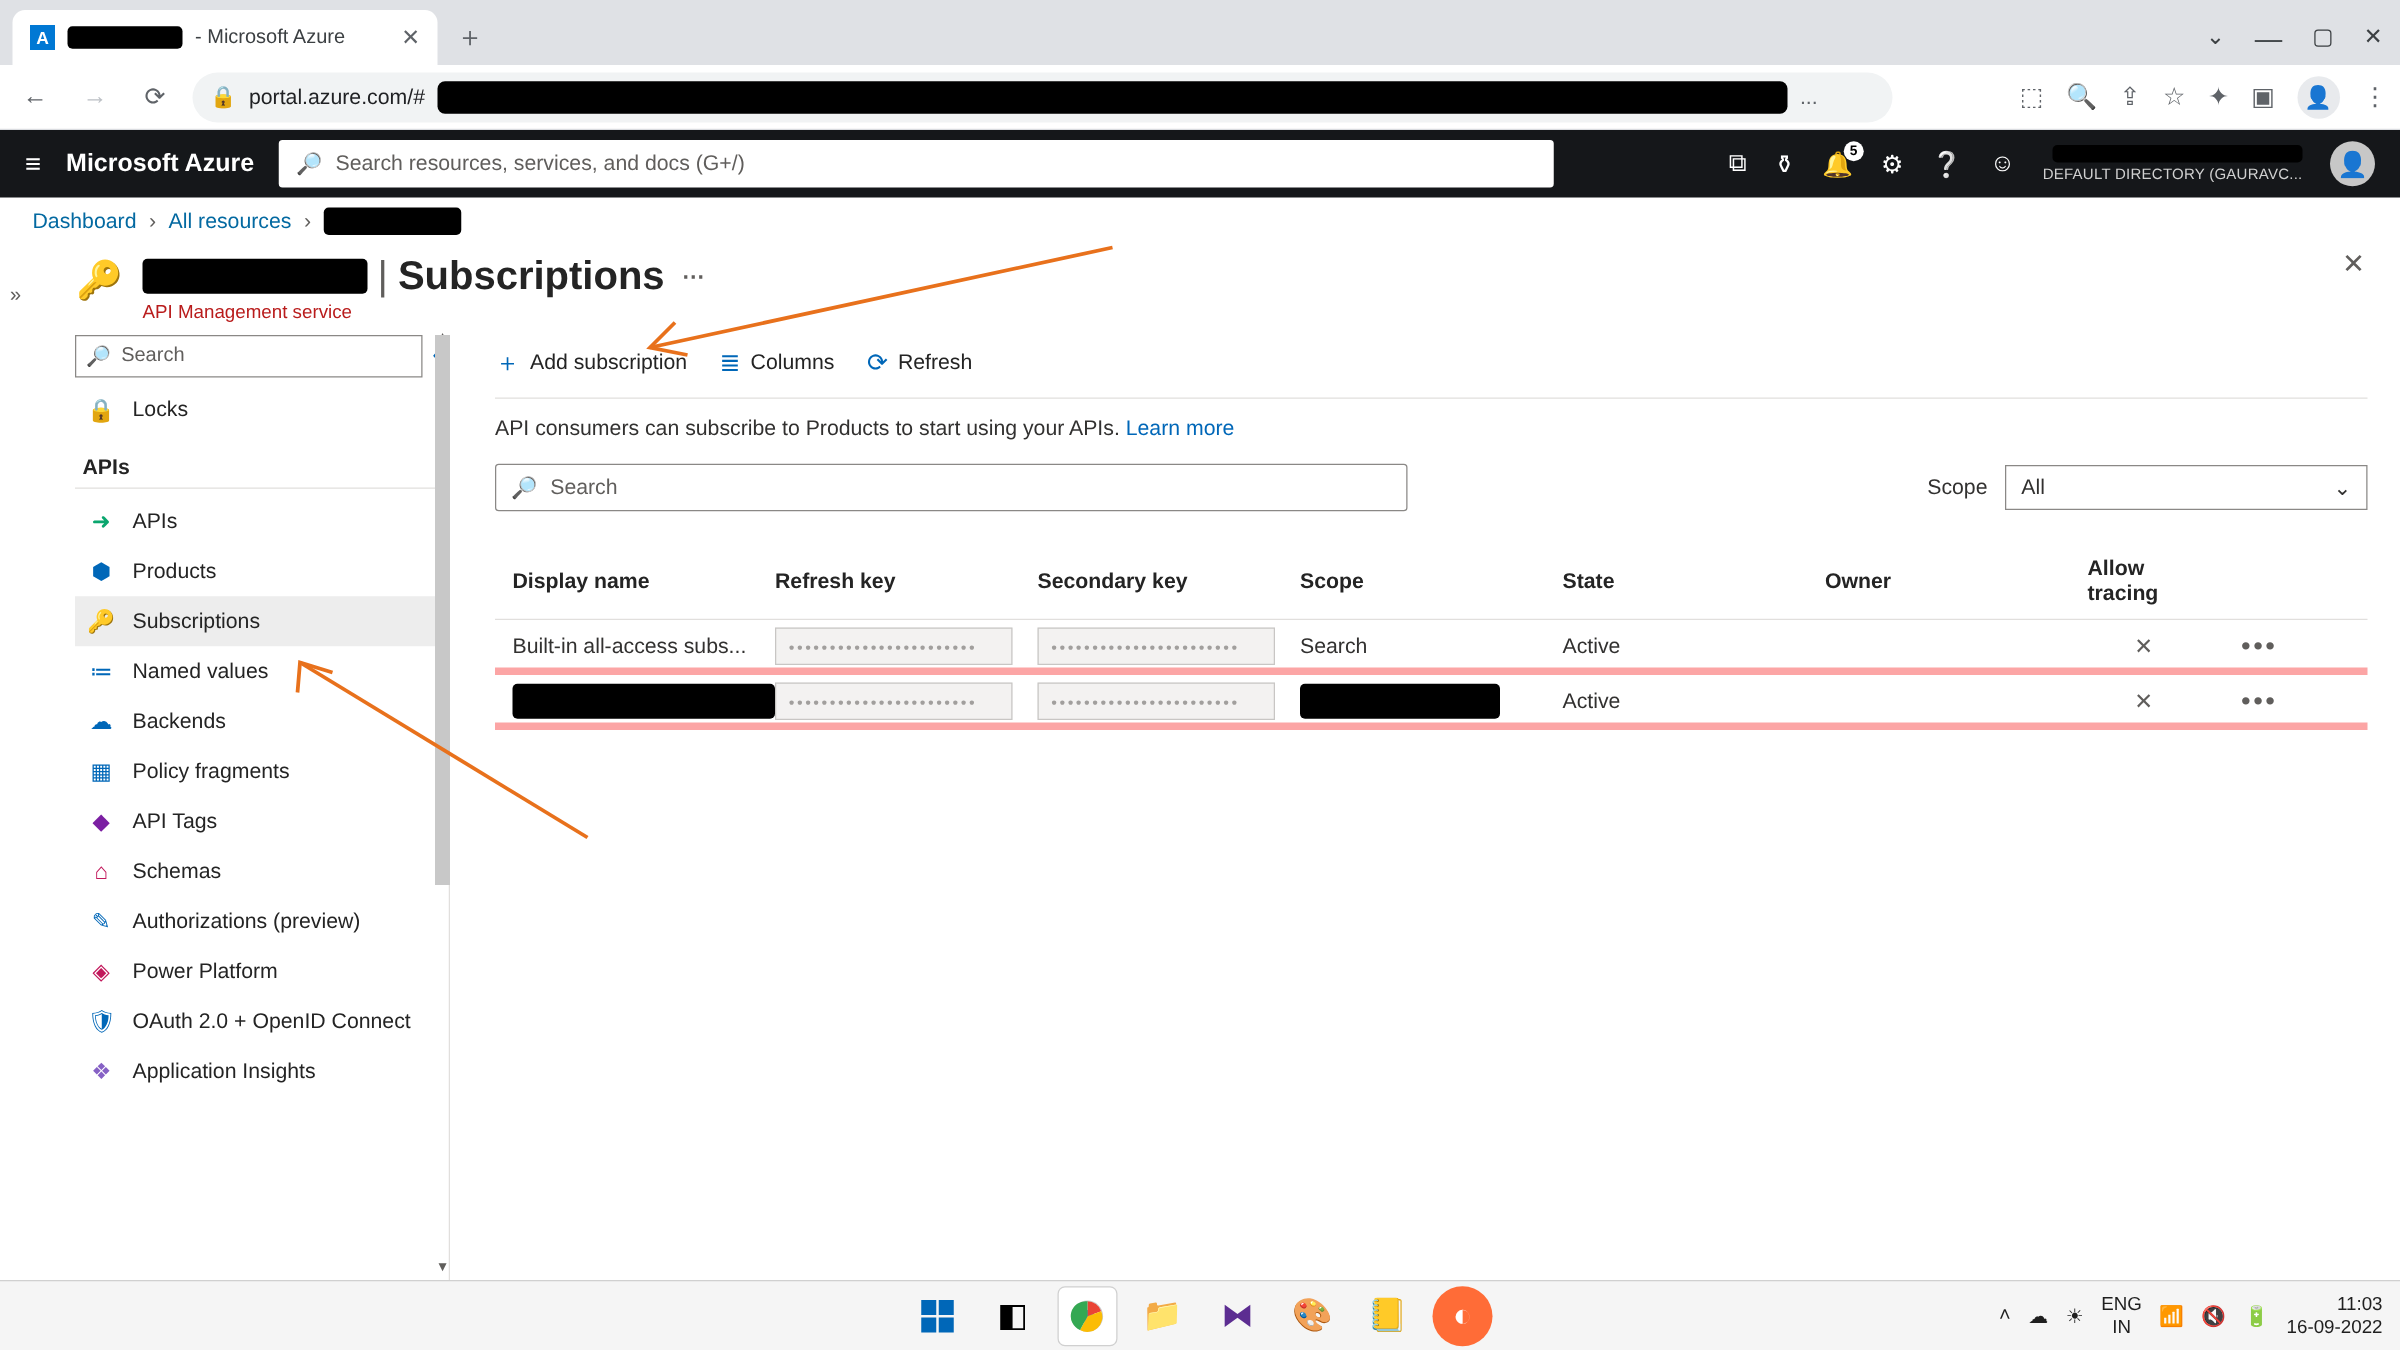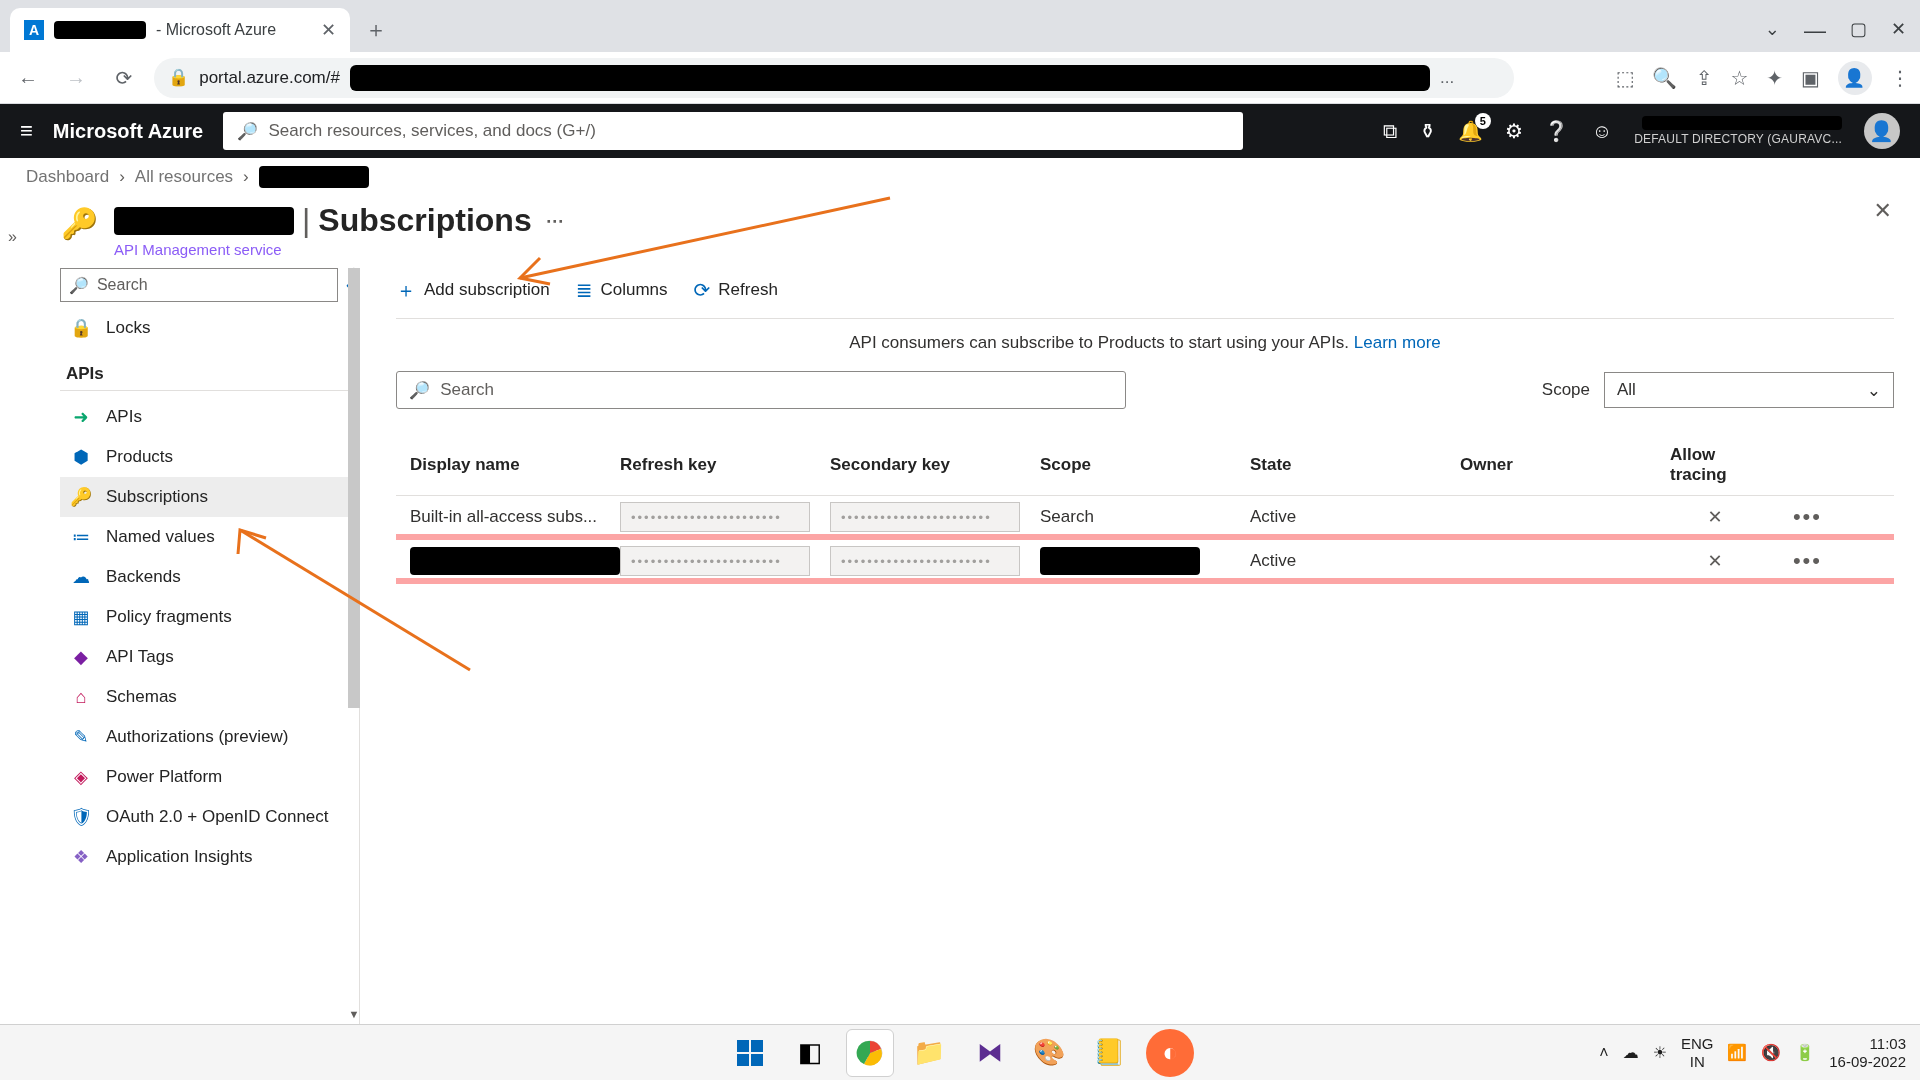--- a/index.html
+++ b/index.html
@@ -27,29 +27,29 @@
 .azure-brand { font-size:20px; font-weight:600; }
 .azure-search { flex:none; width:1020px; height:38px; background:#fff; border-radius:3px; display:flex; align-items:center; padding:0 14px; gap:10px; color:#605e5c; font-size:17px; }
 .azure-icons { margin-left:auto; display:flex; align-items:center; gap:22px; font-size:20px; color:#fff; }
 .azure-icons .bell-wrap { position:relative; }
 .azure-icons .badge { position:absolute; top:-6px; right:-8px; background:#fff; color:#000; font-size:11px; border-radius:50%; width:16px;height:16px;display:flex;align-items:center;justify-content:center;font-weight:600;}
 .dir-label { font-size:12px; color:#d0d0d0; letter-spacing:0.2px; }
 .azure-avatar{width:36px;height:36px;border-radius:50%;background:#c7c7c7;display:flex;align-items:center;justify-content:center;color:#fff;}
 
 
 .crumbs { height:38px; display:flex; align-items:center; padding:0 26px; gap:10px; font-size:17px; border-bottom:0; }
-.crumbs a { color:#737373; text-decoration:none; }
+.crumbs a { color:#0369a1; text-decoration:none; }
 .crumbs .sep { color:#605e5c; }
 .side-handle {position:absolute; left:8px; top:228px; color:#605e5c; font-size:16px;}
 
 
 .page-head { display:flex; align-items:flex-start; padding:6px 26px 0 60px; gap:14px; position:relative;}
 .key-icon { width:40px; display:flex; align-items:center; justify-content:center; font-size:30px; color:#ffb900; margin-top:4px;}
 .page-title-row{display:flex;align-items:center;gap:8px;font-size:32px;font-weight:600;color:#242424;}
-.page-subtitle{font-size:15px;color:#8b5cf6;margin-top:2px;}
+.page-subtitle{font-size:15px;color:#b91c1c;margin-top:2px;}
 .page-close{position:absolute;right:28px;top:2px;font-size:22px;color:#605e5c;cursor:pointer;}
 .page-ellipsis{font-size:18px;color:#605e5c;margin-left:6px;}
 
 
 .workspace { display:flex; padding:10px 26px 0 60px; height:780px; }
 
 
 .sidebar { width:300px; border-right:1px solid #e1dfdd; position:relative; padding-right:4px;}
 .side-search-row{display:flex;align-items:center;gap:8px;margin-bottom:6px;}
 .side-search { width:280px; height:34px; border:1px solid #8a8886; display:flex; align-items:center; padding:0 8px; gap:8px; color:#605e5c; font-size:16px;}
@@ -60,21 +60,21 @@
 .side-header{font-weight:600;font-size:17px;color:#242424;padding:16px 6px 6px 6px;border-bottom:1px solid #e1dfdd;margin-bottom:6px;}
 .side-scroll{position:absolute;right:-1px;top:0;width:12px;height:440px;background:#c8c8c8;}
 .side-scroll-arrows{position:absolute;right:-1px;width:12px;color:#605e5c;font-size:11px;text-align:center;}
 
 
 .content { flex:1; padding:0 0 0 36px; position:relative;}
 .toolbar { display:flex; align-items:center; gap:26px; height:44px; font-size:17px; color:#242424;}
 .toolbar .tb-btn{display:flex;align-items:center;gap:8px;cursor:pointer;}
 .toolbar .tb-icn{color:#0067b8;font-size:20px;}
 .divider-line{height:1px;background:#e1dfdd;margin-top:6px;}
-.info-text{font-size:17px;color:#323130;margin:14px 0 18px 0;text-align:center;}
+.info-text{font-size:17px;color:#323130;margin:14px 0 18px 0;}
 .info-text a{color:#0067b8;text-decoration:none;}
 
 .search-scope-row{display:flex;align-items:center;gap:20px;margin-bottom:26px;}
 .main-search{width:730px;height:38px;border:1px solid #8a8886;border-radius:3px;display:flex;align-items:center;padding:0 12px;gap:10px;color:#605e5c;font-size:17px;}
 .scope-wrap{margin-left:auto;display:flex;align-items:center;gap:14px;font-size:17px;color:#323130;}
 .scope-select{width:290px;height:36px;border:1px solid #8a8886;display:flex;align-items:center;justify-content:space-between;padding:0 12px;font-size:17px;}
 
 
 .tbl{width:100%;}
 .tbl-head{display:grid;grid-template-columns:210px 210px 210px 210px 210px 210px 90px 70px;align-items:center;padding:10px 14px;border-bottom:1px solid #e1dfdd;font-size:17px;font-weight:600;color:#242424;}

